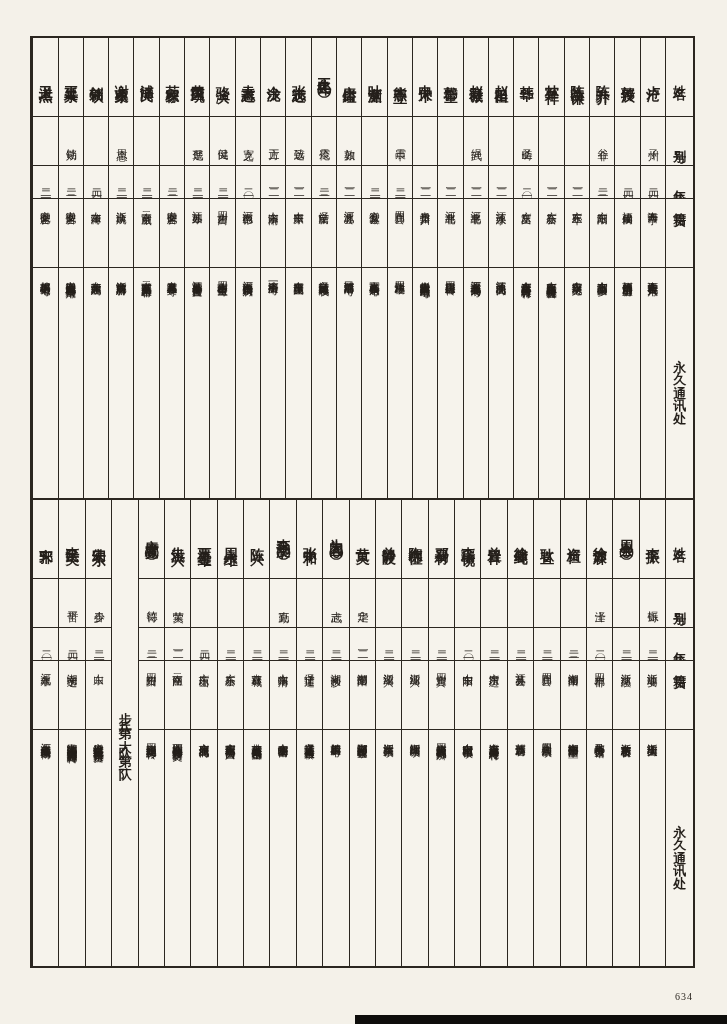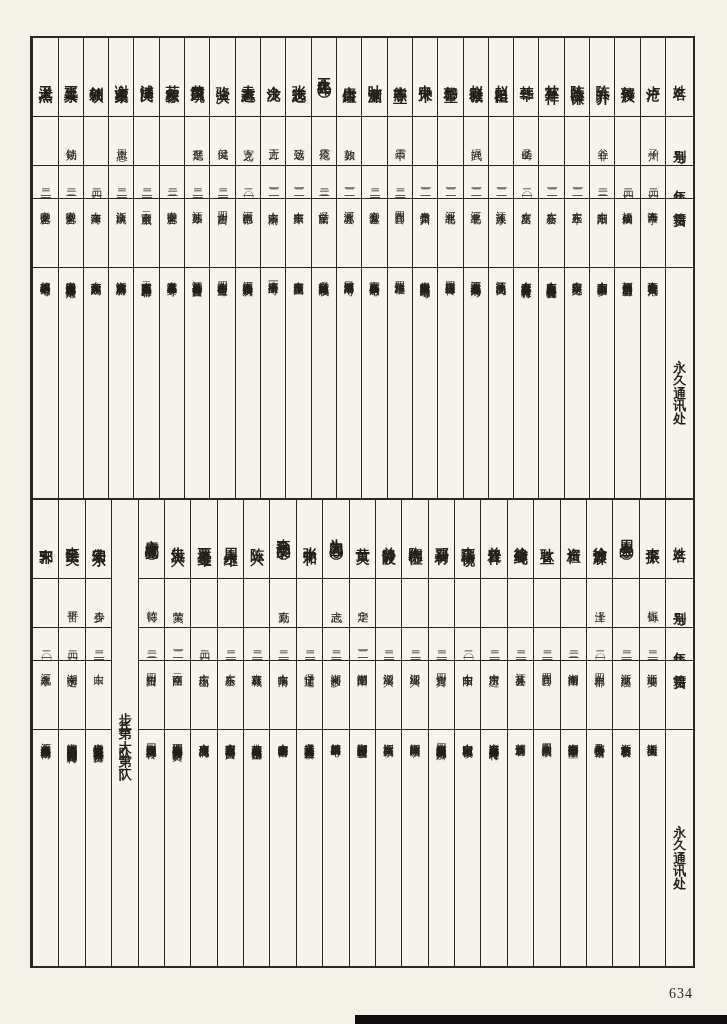--- a/index.html
+++ b/index.html
@@ -54,21 +54,21 @@
   .cell-age .vtext{font-size:11px; letter-spacing:2px;}
   .cell-native .vtext{font-size:10.5px;}
   .cell-addr .vtext{font-size:10.5px; letter-spacing:0.5px;}
   .header-col .vtext{font-weight:700; font-size:13px;}
   .header-col .cell-addr{align-items:center; padding-top:0;}
   .header-col .cell-addr .vtext{letter-spacing:13px; font-size:13px;}
   .divider-col .cell-divider{flex:1 1 auto; align-items:center;}
   .cell-divider .vtext{font-weight:700; font-size:13px; letter-spacing:7px;}
   .page-number{
     position:absolute; right:34px; bottom:22px;
-    font-size:14px; letter-spacing:1px; color:#2b2620;
+    font-size:10px; letter-spacing:1px; color:#2b2620;
     font-family:"Liberation Serif","DejaVu Serif",serif;
   }
   .scan-bar{
     position:absolute; left:355px; right:0; bottom:0; height:9px;
     background:#0e0d0b;
   }
 </style>
 </head>
 <body>
 

